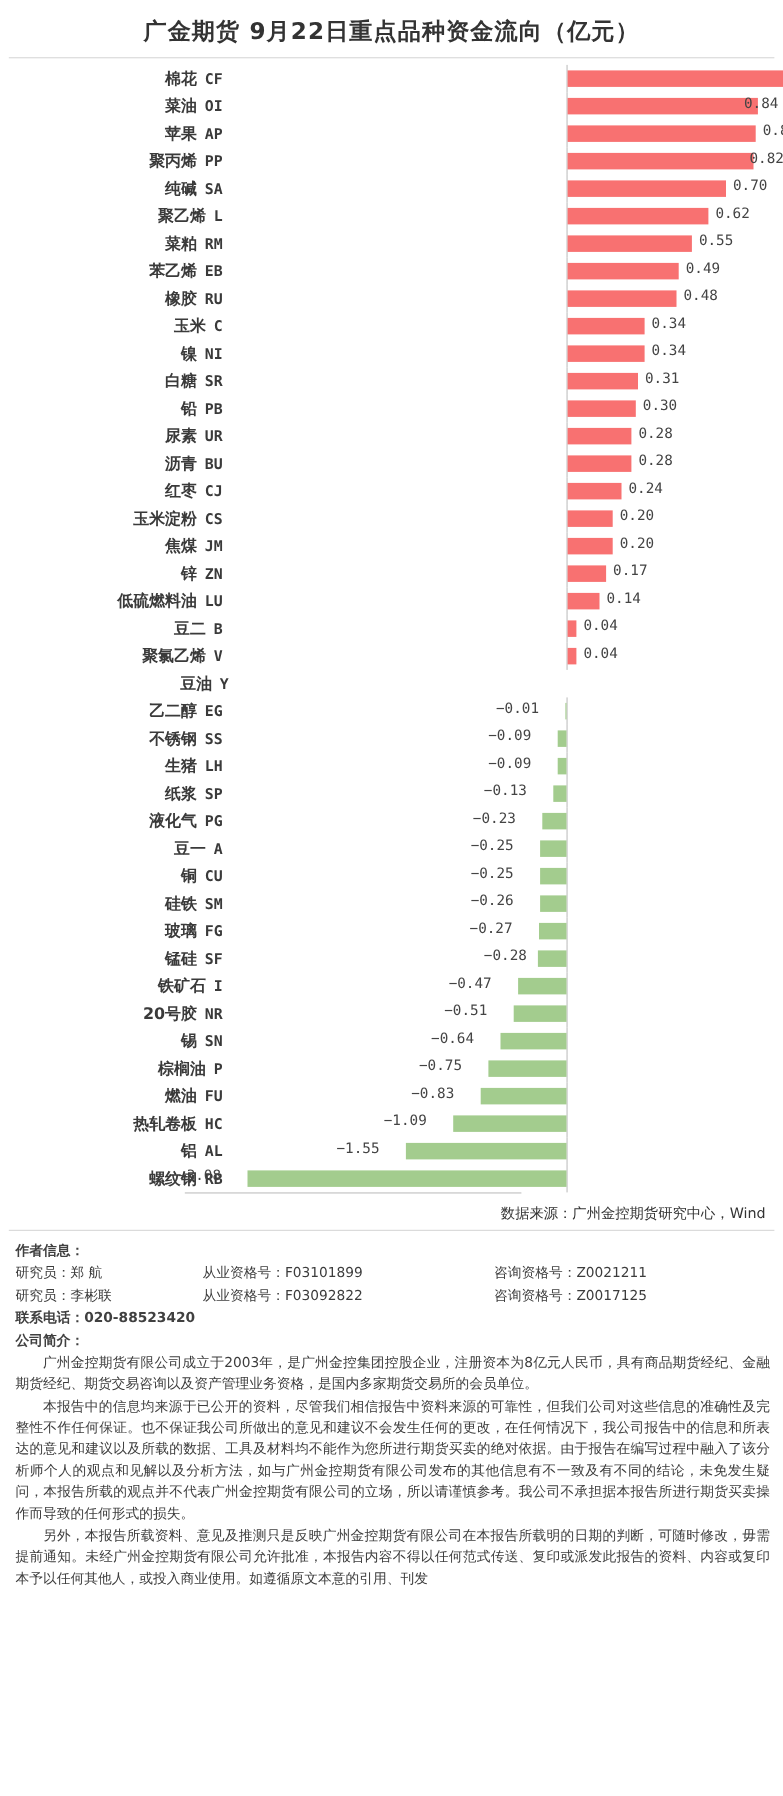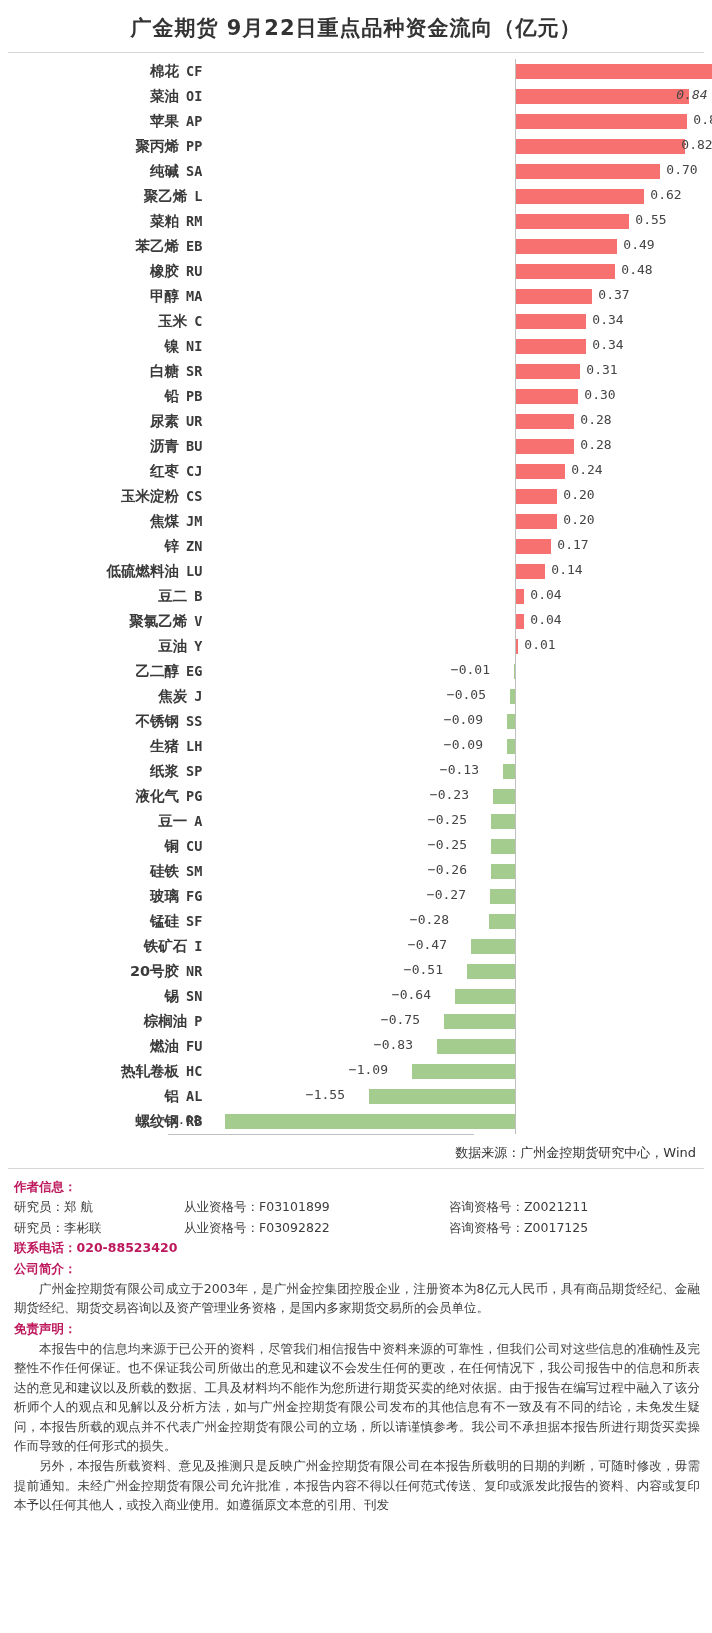--- a/index.html
+++ b/index.html
@@ -103,21 +103,21 @@
     margin: 2px 8px 8px 8px;
   }
   
   .footer {
     padding: 0 12px 10px 14px;
     font-size: 12.5px;
     line-height: 1.55;
     color: #3c3c3c;
     font-family: "DejaVu Sans", "Liberation Sans", sans-serif;
   }
-  .footer .head { font-weight: bold; color: #be185d; }
+  .footer .head { font-weight: bold; color: #404040; }
   .footer .para { text-indent: 2em; text-align: justify; }
   .kv { white-space: nowrap; }
   .kv span { display: inline-block; }
   .k1 { width: 120px; }
   .k2 { width: 190px; }
   .ln { margin: 1px 0; }
 </style>
 </head>
 <body>
 
@@ -133,21 +133,21 @@
           <div class="axisline"></div>
           <div class="bar pos" style="width: 208px;"></div>
           <div class="val" style="left: 520px;">1.01</div>
         </div>
       </div>
       <div class="row">
         <div class="lbl"><span>菜油</span><span class="code">OI</span></div>
         <div class="plot">
           <div class="axisline"></div>
           <div class="bar pos" style="width: 173px;"></div>
-          <div class="val" style="left: 466px; font-style: italic;">0.84</div>
+          <div class="val" style="left: 466px;">0.84</div>
         </div>
       </div>
       <div class="row">
         <div class="lbl"><span>苹果</span><span class="code">AP</span></div>
         <div class="plot">
           <div class="axisline"></div>
           <div class="bar pos" style="width: 171px;"></div>
           <div class="val" style="left: 483px;">0.83</div>
         </div>
       </div>
@@ -193,28 +193,20 @@
       </div>
       <div class="row">
         <div class="lbl"><span>橡胶</span><span class="code">RU</span></div>
         <div class="plot">
           <div class="axisline"></div>
           <div class="bar pos" style="width: 99px;"></div>
           <div class="val" style="left: 411px;">0.48</div>
         </div>
       </div>
       <div class="row">
-        <div class="lbl"><span>甲醇</span><span class="code">MA</span></div>
-        <div class="plot">
-          <div class="axisline"></div>
-          <div class="bar pos" style="width: 76px;"></div>
-          <div class="val" style="left: 388px;">0.37</div>
-        </div>
-      </div>
-      <div class="row">
         <div class="lbl"><span>玉米</span><span class="code">C</span></div>
         <div class="plot">
           <div class="axisline"></div>
           <div class="bar pos" style="width: 70px;"></div>
           <div class="val" style="left: 382px;">0.34</div>
         </div>
       </div>
       <div class="row">
         <div class="lbl"><span>镍</span><span class="code">NI</span></div>
         <div class="plot">
@@ -306,43 +298,30 @@
       <div class="row">
         <div class="lbl"><span>聚氯乙烯</span><span class="code">V</span></div>
         <div class="plot">
           <div class="axisline"></div>
           <div class="bar pos" style="width: 8px;"></div>
           <div class="val" style="left: 320px;">0.04</div>
         </div>
       </div>
       <div class="row">
         <div class="lbl"><span>豆油</span><span class="code">Y</span></div>
-        <div class="plot">
-          <div class="axisline"></div>
-          <div class="bar pos" style="width: 2px;"></div>
-          <div class="val" style="left: 314px;">0.01</div>
-        </div>
       </div>
       <div class="row">
         <div class="lbl"><span>乙二醇</span><span class="code">EG</span></div>
         <div class="plot">
           <div class="axisline"></div>
           <div class="bar neg" style="left: 304px; width: 1px;"></div>
           <div class="val" style="right: 222px;">−0.01</div>
         </div>
       </div>
       <div class="row">
-        <div class="lbl"><span>焦炭</span><span class="code">J</span></div>
-        <div class="plot">
-          <div class="axisline"></div>
-          <div class="bar neg" style="left: 300px; width: 5px;"></div>
-          <div class="val" style="right: 226px;">−0.05</div>
-        </div>
-      </div>
-      <div class="row">
         <div class="lbl"><span>不锈钢</span><span class="code">SS</span></div>
         <div class="plot">
           <div class="axisline"></div>
           <div class="bar neg" style="left: 297px; width: 8px;"></div>
           <div class="val" style="right: 229px;">−0.09</div>
         </div>
       </div>
       <div class="row">
         <div class="lbl"><span>生猪</span><span class="code">LH</span></div>
         <div class="plot">
@@ -397,21 +376,21 @@
           <div class="axisline"></div>
           <div class="bar neg" style="left: 280px; width: 25px;"></div>
           <div class="val" style="right: 246px;">−0.27</div>
         </div>
       </div>
       <div class="row">
         <div class="lbl"><span>锰硅</span><span class="code">SF</span></div>
         <div class="plot">
           <div class="axisline"></div>
           <div class="bar neg" style="left: 279px; width: 26px;"></div>
-          <div class="val" style="right: 263px;">−0.28</div>
+          <div class="val" style="right: 233px;">−0.28</div>
         </div>
       </div>
       <div class="row">
         <div class="lbl"><span>铁矿石</span><span class="code">I</span></div>
         <div class="plot">
           <div class="axisline"></div>
           <div class="bar neg" style="left: 261px; width: 44px;"></div>
           <div class="val" style="right: 265px;">−0.47</div>
         </div>
       </div>
@@ -484,17 +463,16 @@
       <span>研究员：</span><span class="k1">郑  航</span><span>从业资格号：</span><span class="k2">F03101899</span><span>咨询资格号：</span><span>Z0021211</span>
     </div>
 
     <div class="ln kv">
       <span>研究员：</span><span class="k1">李彬联</span><span>从业资格号：</span><span class="k2">F03092822</span><span>咨询资格号：</span><span>Z0017125</span>
     </div>
 
     <div class="ln head">联系电话：020-88523420</div>
     <div class="ln head">公司简介：</div>
     <div class="ln para">广州金控期货有限公司成立于2003年，是广州金控集团控股企业，注册资本为8亿元人民币，具有商品期货经纪、金融期货经纪、期货交易咨询以及资产管理业务资格，是国内多家期货交易所的会员单位。</div>
-    <div class="ln head">免责声明：</div>
     <div class="ln para">本报告中的信息均来源于已公开的资料，尽管我们相信报告中资料来源的可靠性，但我们公司对这些信息的准确性及完整性不作任何保证。也不保证我公司所做出的意见和建议不会发生任何的更改，在任何情况下，我公司报告中的信息和所表达的意见和建议以及所载的数据、工具及材料均不能作为您所进行期货买卖的绝对依据。由于报告在编写过程中融入了该分析师个人的观点和见解以及分析方法，如与广州金控期货有限公司发布的其他信息有不一致及有不同的结论，未免发生疑问，本报告所载的观点并不代表广州金控期货有限公司的立场，所以请谨慎参考。我公司不承担据本报告所进行期货买卖操作而导致的任何形式的损失。</div>
     <div class="ln para">另外，本报告所载资料、意见及推测只是反映广州金控期货有限公司在本报告所载明的日期的判断，可随时修改，毋需提前通知。未经广州金控期货有限公司允许批准，本报告内容不得以任何范式传送、复印或派发此报告的资料、内容或复印本予以任何其他人，或投入商业使用。如遵循原文本意的引用、刊发</div>
   </div>
 </div>
 
 </body></html>

